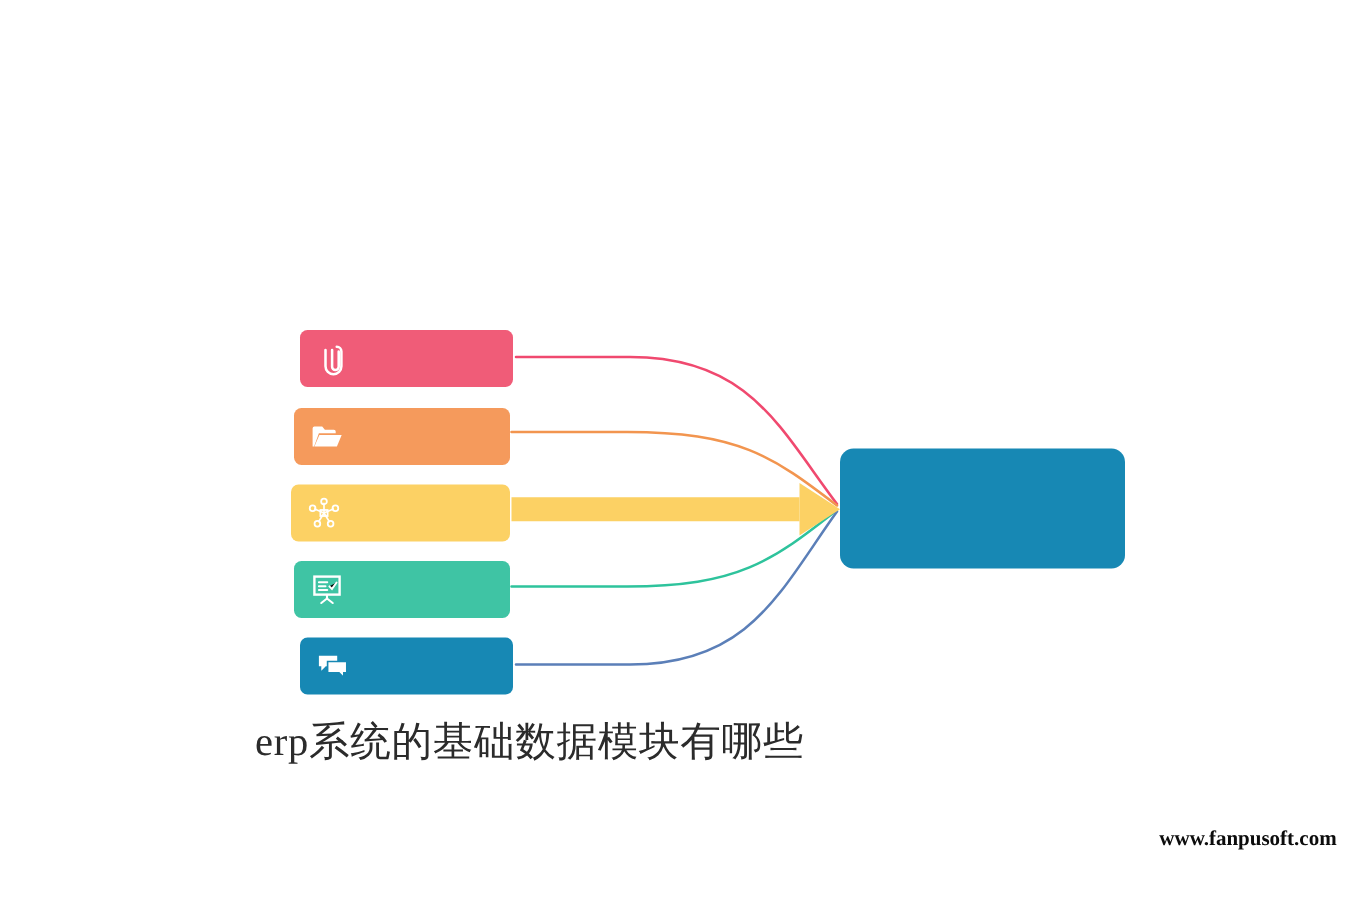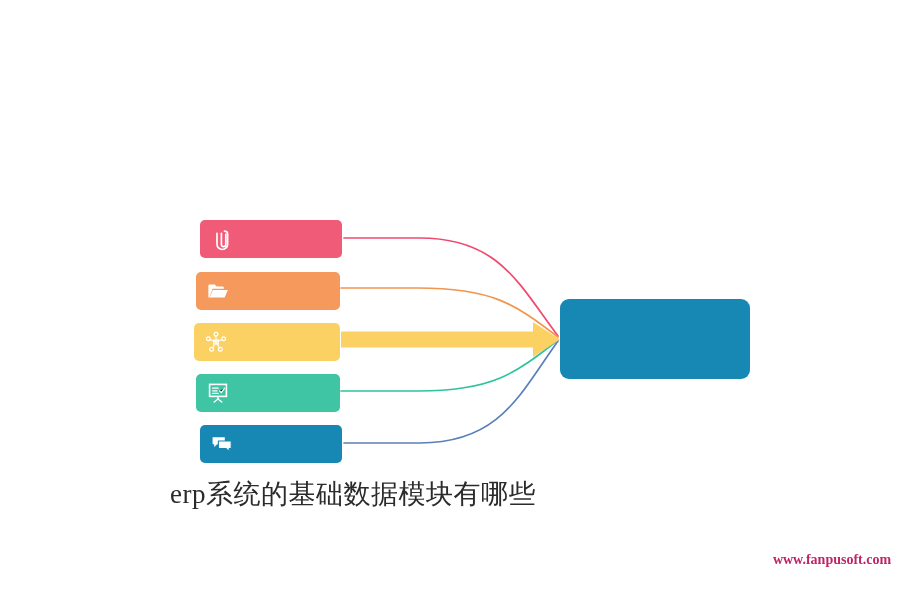--- a/index.html
+++ b/index.html
@@ -122,21 +122,21 @@
     font-weight: 700;
     color: #8f9fb8;
     line-height: 1;
     margin-left: 2px;
     white-space: nowrap;
   }
   .wm-url {
     font-family: "Liberation Serif", serif;
     font-size: 14px;
     font-weight: 700;
-    color: #be185d;
+    color: #000000;
     line-height: 1;
     margin-top: 3px;
     text-align: center;
     white-space: nowrap;
   }
 </style>
 </head>
 <body>
 
 <div id="canvas">

